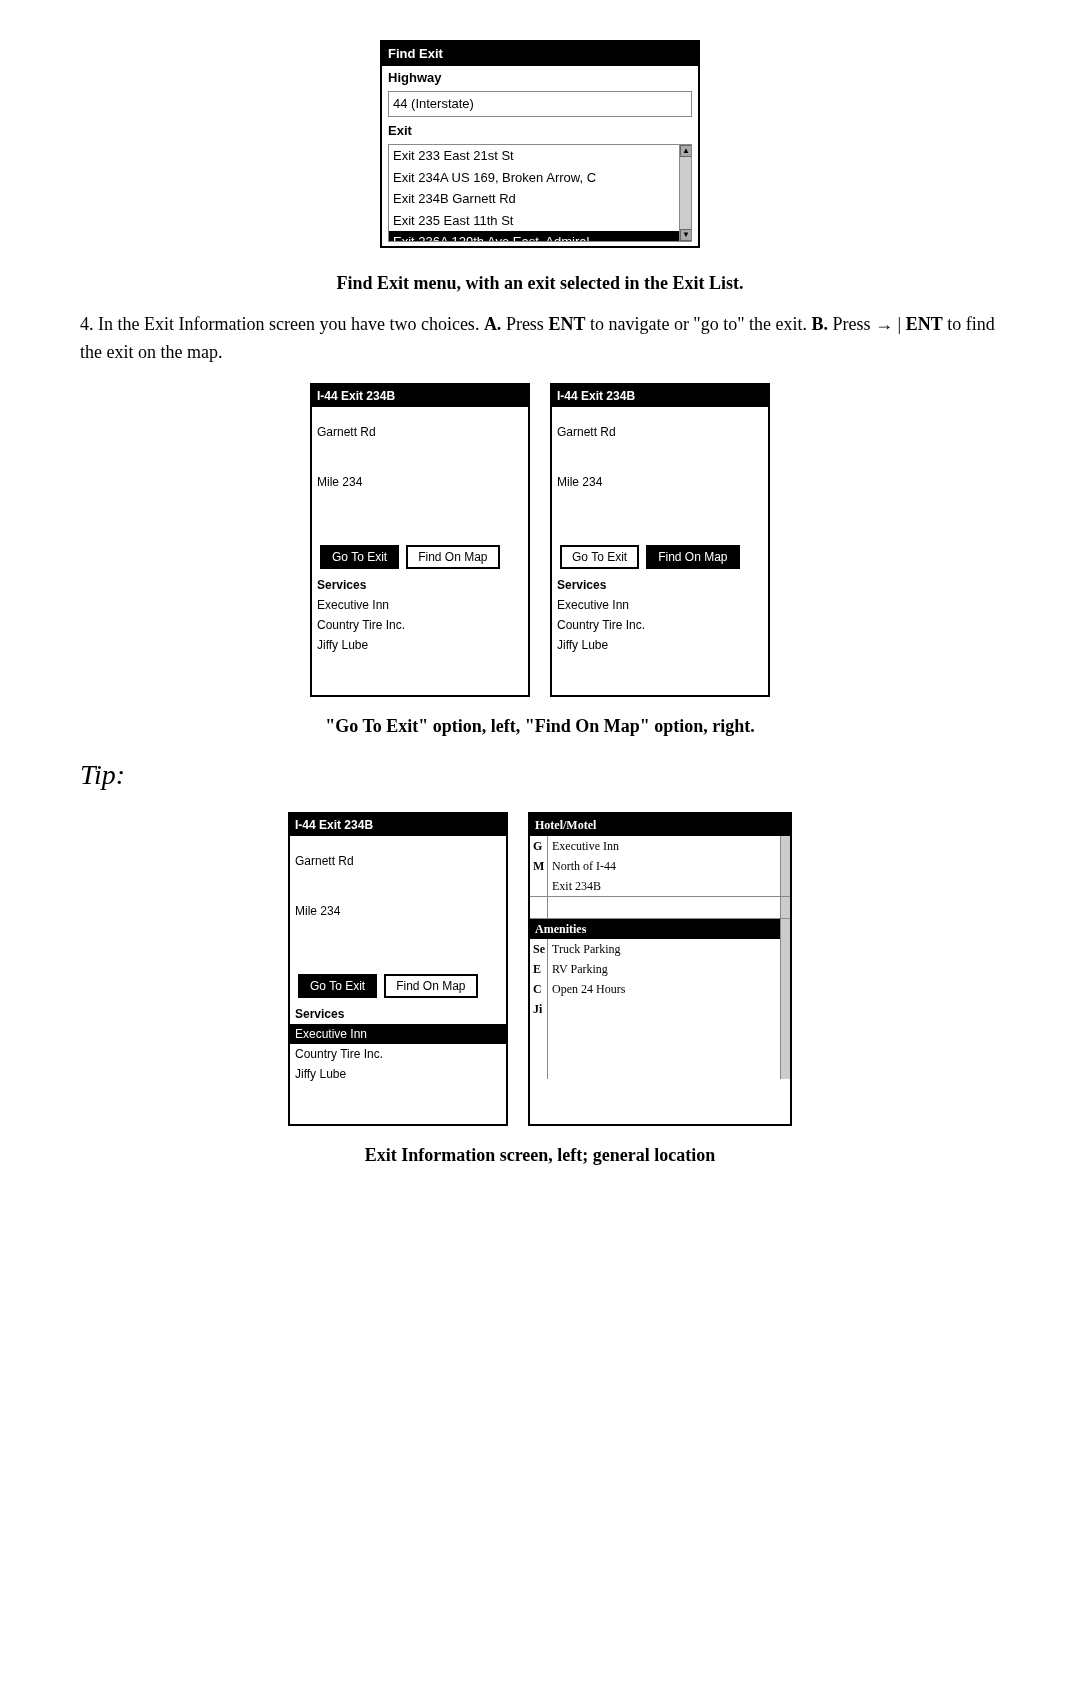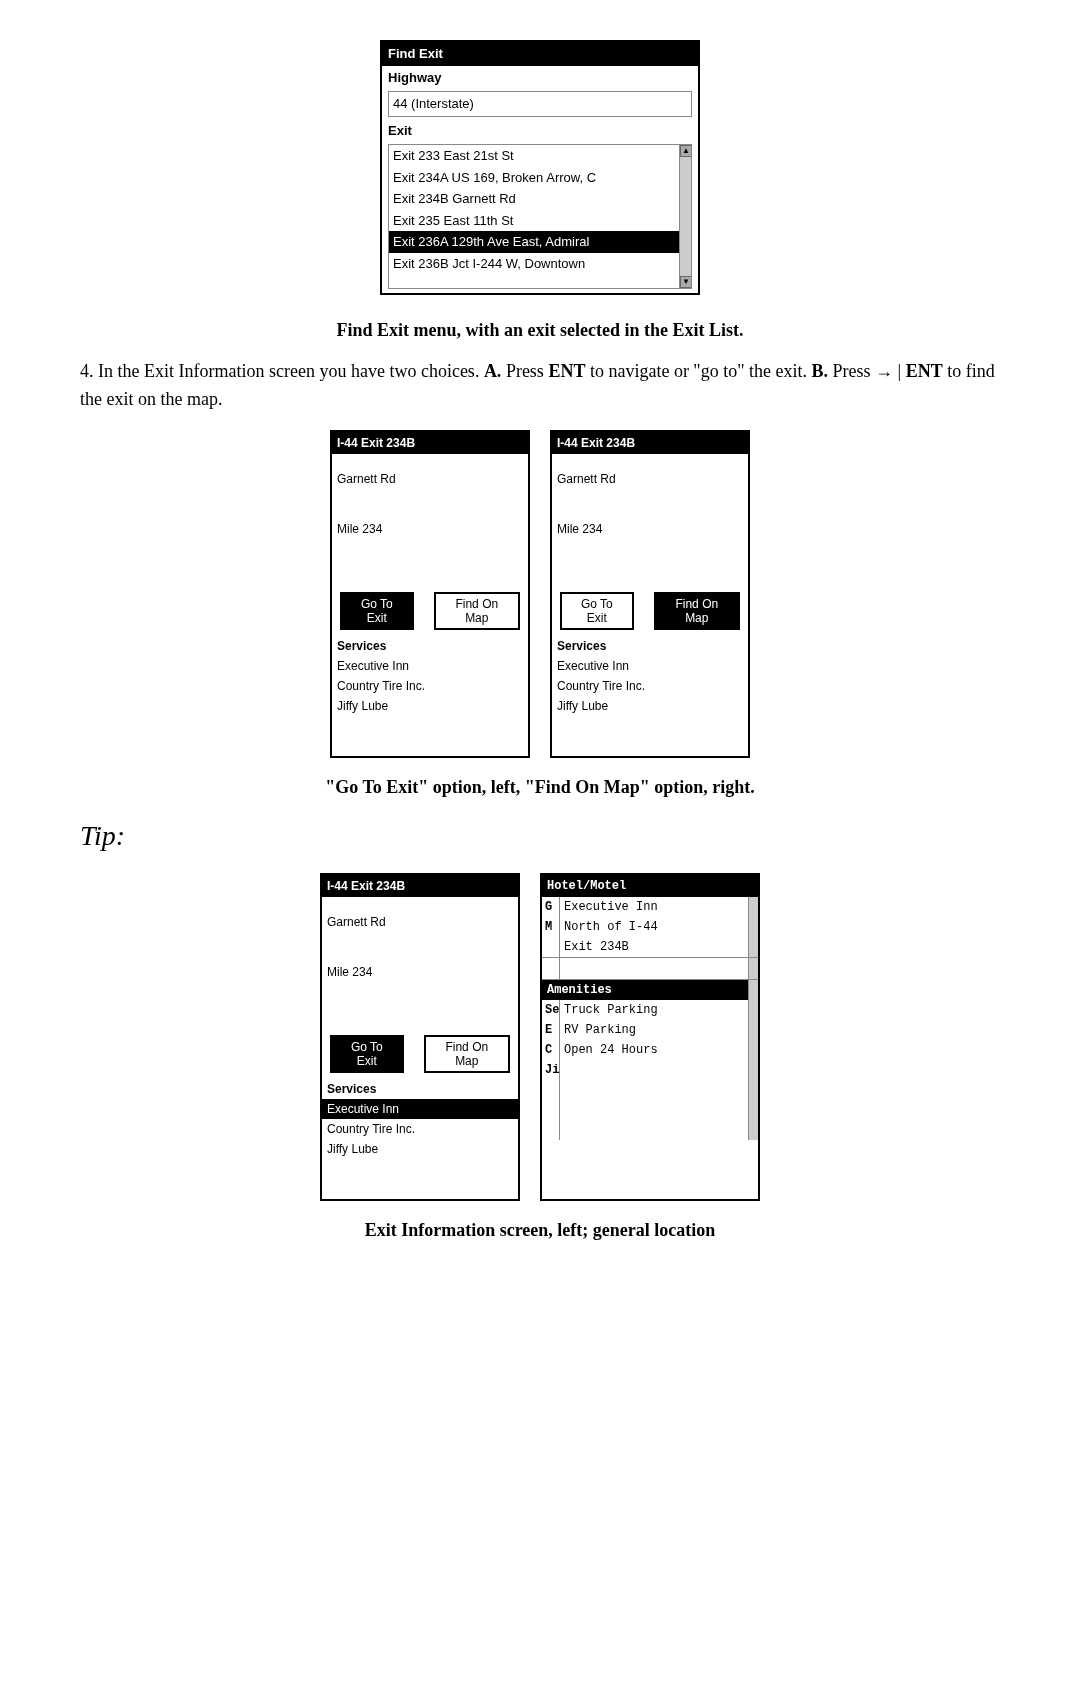--- a/index.html
+++ b/index.html
@@ -40,21 +40,21 @@
     }
     .find-exit-menu .highway-value {
       border: 1px solid #888;
       margin: 2px 6px;
       padding: 2px 4px;
       background: #fff;
     }
     .find-exit-menu .exit-list {
       border: 1px solid #888;
       margin: 2px 6px 4px 6px;
-      height: 145px;
+      height: 98px;
       overflow: hidden;
       background: #fff;
       position: relative;
     }
     .exit-item {
       padding: 1px 4px;
       display: block;
       border-bottom: none;
     }
     .exit-item.selected {
@@ -101,38 +101,38 @@
     .screenshot-pair {
       display: flex;
       justify-content: center;
       gap: 20px;
       margin: 16px auto;
     }
 
     
     .exit-screen {
       border: 2px solid #000;
-      width: 200px;
+      width: 220px;
       font-family: Arial, sans-serif;
       font-size: 12px;
       background: #fff;
     }
     .exit-screen .screen-title {
       background: #000;
       color: #fff;
       padding: 2px 5px;
       font-weight: bold;
       font-size: 12px;
     }
     .exit-screen .info-row {
       padding: 16px 5px;
     }
     .exit-screen .button-row {
       display: flex;
-      gap: 20px;
+      gap: 7px;
       padding: 6px 8px;
       align-items: center;
     }
     .screen-btn {
       border: 2px solid #000;
       padding: 3px 10px;
       font-family: Arial, sans-serif;
       font-size: 12px;
       background: #fff;
       cursor: pointer;
@@ -166,22 +166,22 @@
     }
     .tip-body {
       font-size: 18px;
       line-height: 1.55;
       margin-bottom: 16px;
     }
 
     
     .hotel-screen {
       border: 2px solid #000;
-      width: 220px;
-      font-family: Liberation Mono, monospace;
+      width: 264px;
+      font-family: Liberation Serif, serif;
       font-size: 12px;
       background: #fff;
     }
     .hotel-screen .screen-title {
       background: #000;
       color: #fff;
       padding: 2px 5px;
       font-weight: bold;
       font-size: 12px;
     }

